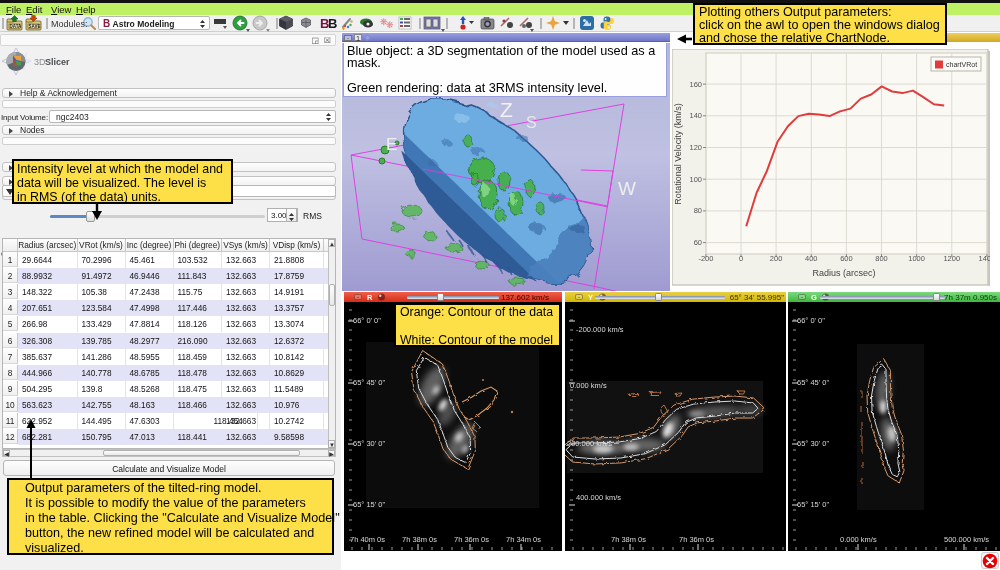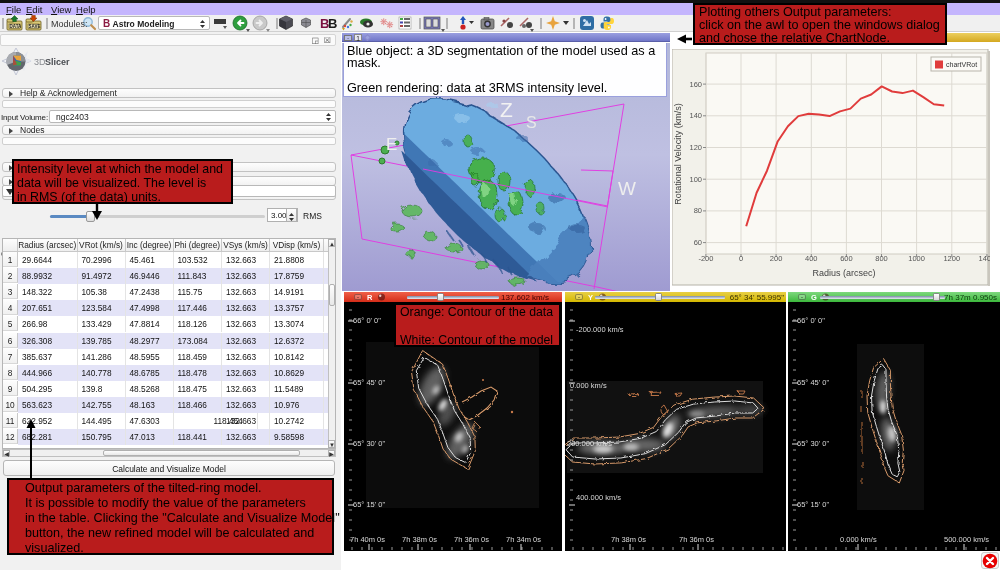--- a/index.html
+++ b/index.html
@@ -2,21 +2,21 @@
 <html><head>
 <meta charset="utf-8">
 <style>
 * { margin:0; padding:0; box-sizing:border-box; }
 html,body { width:1000px; height:570px; overflow:hidden; background:#fff;
   font-family:"Liberation Sans", sans-serif; }
 #app { position:relative; width:1000px; height:570px; background:#fff; }
 .abs { position:absolute; }
 
 #topstrip { left:0; top:0; width:1000px; height:3px; background:#111; }
-#menubar { left:0; top:3px; width:1000px; height:12px; background:#c4b5fd;
+#menubar { left:0; top:3px; width:1000px; height:12px; background:#bef264;
   font-size:9.5px; color:#111; }
 #menubar span { position:absolute; top:1px; }
 #toolbar { left:0; top:15px; width:1000px; height:17px; background:#f0f0f0;
   border-bottom:1px solid #d0d0d0; }
 .tsep { position:absolute; top:3px; width:2px; height:11px; background:#b5b5b5; }
 
 #leftpanel { left:0; top:32px; width:341px; height:538px; background:#f1f1f1; }
 .collbtn { position:absolute; left:2px; width:334px; height:10px;
   background:linear-gradient(#fdfdfd,#f2f2f2); border:1px solid #c2c2c2;
   border-radius:3px; font-size:8.5px; color:#222; line-height:9px; padding-left:17px; }
@@ -38,21 +38,21 @@
 
 .sbar { position:absolute; background:#f0f0f0; border:1px solid #c0c0c0; }
 .sthumb { position:absolute; background:linear-gradient(#fdfdfd,#e8e8e8);
   border:1px solid #b0b0b0; border-radius:2px; }
 .sbtn { position:absolute; background:linear-gradient(#fdfdfd,#e8e8e8);
   border:1px solid #b0b0b0; font-size:6px; color:#333; text-align:center; }
 .pushbtn { position:absolute; background:linear-gradient(#fdfdfd,#efefef);
   border:1px solid #b5b5b5; border-radius:3px; text-align:center;
   font-size:8.5px; color:#111; }
 
-.callout { position:absolute; background:#b91c1c; border:2px solid #000;
+.callout { position:absolute; background:#fde047; border:2px solid #000;
   color:#000; font-size:13px; line-height:15.5px; padding:1px 4px; z-index:30; white-space:nowrap; }
 .blackview { position:absolute; background:#000; top:302px; height:249px; }
 </style>
 </head>
 <body>
 <div id="app">
   <div id="topstrip" class="abs"></div>
   <div id="menubar" class="abs">
     <span style="left:6px"><u>F</u>ile</span>
     <span style="left:26px"><u>E</u>dit</span>
@@ -321,21 +321,21 @@
 <div class="cell" style="left:74.5px;top:77.4px;width:48.0px;height:16.1px;line-height:16px;">133.429</div>
 <div class="cell" style="left:122.5px;top:77.4px;width:48.0px;height:16.1px;line-height:16px;">47.8814</div>
 <div class="cell" style="left:170.5px;top:77.4px;width:48.5px;height:16.1px;line-height:16px;">118.126</div>
 <div class="cell" style="left:219px;top:77.4px;width:48px;height:16.1px;line-height:16px;">132.663</div>
 <div class="cell" style="left:267px;top:77.4px;width:54px;height:16.1px;line-height:16px;">13.3074</div>
 <div style="position:absolute;left:15px;top:93.5px;width:312px;height:16.1px;background:#e3e3f7;"></div>
 <div class="rn" style="top:93.5px;height:15.1px;line-height:16px;">6</div>
 <div class="cell" style="left:15px;top:93.5px;width:59.5px;height:16.1px;line-height:16px;">326.308</div>
 <div class="cell" style="left:74.5px;top:93.5px;width:48.0px;height:16.1px;line-height:16px;">139.785</div>
 <div class="cell" style="left:122.5px;top:93.5px;width:48.0px;height:16.1px;line-height:16px;">48.2977</div>
-<div class="cell" style="left:170.5px;top:93.5px;width:48.5px;height:16.1px;line-height:16px;">173.084</div>
+<div class="cell" style="left:170.5px;top:93.5px;width:48.5px;height:16.1px;line-height:16px;">216.090</div>
 <div class="cell" style="left:219px;top:93.5px;width:48px;height:16.1px;line-height:16px;">132.663</div>
 <div class="cell" style="left:267px;top:93.5px;width:54px;height:16.1px;line-height:16px;">12.6372</div>
 <div style="position:absolute;left:15px;top:109.6px;width:312px;height:16.1px;background:#fff;"></div>
 <div class="rn" style="top:109.6px;height:15.1px;line-height:16px;">7</div>
 <div class="cell" style="left:15px;top:109.6px;width:59.5px;height:16.1px;line-height:16px;">385.637</div>
 <div class="cell" style="left:74.5px;top:109.6px;width:48.0px;height:16.1px;line-height:16px;">141.286</div>
 <div class="cell" style="left:122.5px;top:109.6px;width:48.0px;height:16.1px;line-height:16px;">48.5955</div>
 <div class="cell" style="left:170.5px;top:109.6px;width:48.5px;height:16.1px;line-height:16px;">118.459</div>
 <div class="cell" style="left:219px;top:109.6px;width:48px;height:16.1px;line-height:16px;">132.663</div>
 <div class="cell" style="left:267px;top:109.6px;width:54px;height:16.1px;line-height:16px;">10.8142</div>

